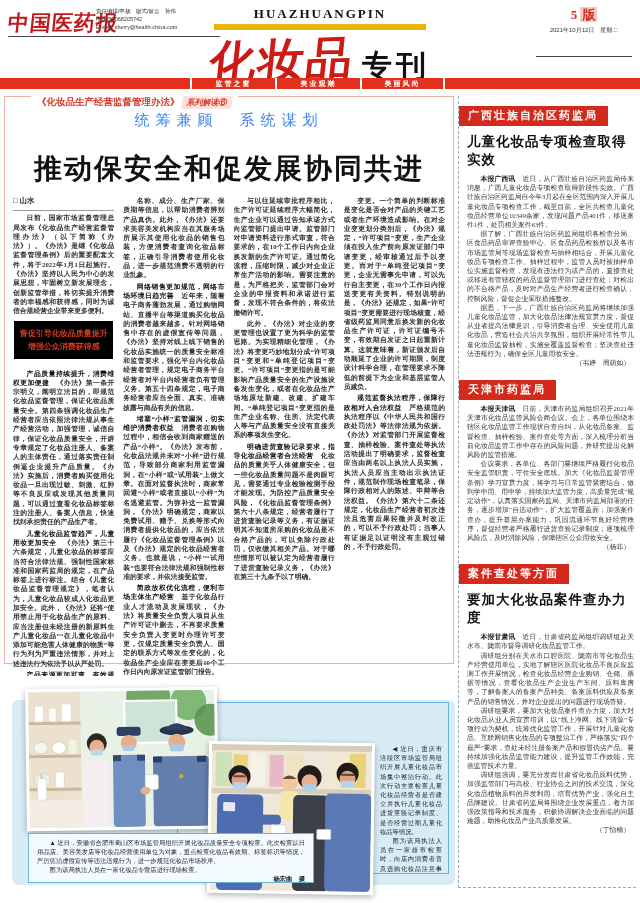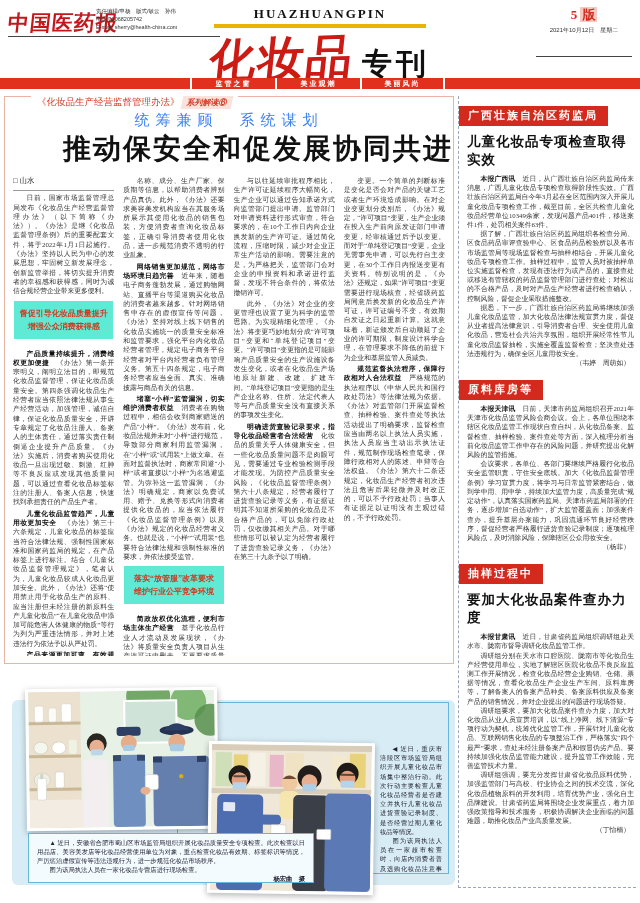--- a/index.html
+++ b/index.html
@@ -11,21 +11,21 @@
   }
   
   .masthead { position:absolute; left:0; top:0; width:640px; height:78px; }
   .mast-left { position:absolute; left:8px; top:7px; width:212px; height:30px; border-bottom:1px solid #444; }
   .brand { position:absolute; left:0; top:2px; font-size:21px; font-weight:bold; color:#c1181c;
            transform:skewX(-6deg); letter-spacing:1px; white-space:nowrap; }
   .mast-info { position:absolute; left:88px; top:0; font-size:5.5px; line-height:8px; color:#333;
                font-family:"Liberation Sans",sans-serif; white-space:nowrap; }
   .mast-center { position:absolute; left:180px; top:4px; width:280px; text-align:center; }
   .sec-en { font-size:13px; font-weight:bold; letter-spacing:2px; color:#111;
-            border-bottom:4px solid #eab308; display:inline-block; padding:0 40px 2px; }
+            border-bottom:6px solid #eab308; display:inline-block; padding:0 40px 2px; }
   .sec-cn-row { margin-top:0; white-space:nowrap; }
   .sec-cn { font-size:46px; font-weight:bold; color:#cc1a14; display:inline-block;
             transform:skewX(-8deg) rotate(-2deg); letter-spacing:2px; }
   .sec-suffix { font-size:30px; font-weight:bold; color:#111; letter-spacing:4px; margin-left:8px; }
   .mast-right { position:absolute; right:8px; top:6px; width:96px; text-align:center;
                 border-bottom:1px solid #444; padding-bottom:21px; }
   .page-no { font-size:13px; font-weight:bold; color:#d42a1e; }
   .page-no .ban { background:#f3c9c2; padding:0 2px; }
   .date-line { font-size:6px; color:#333; margin-top:2px; font-family:"Liberation Sans",sans-serif; }
   
@@ -33,33 +33,33 @@
   .tab-spacer { width:190px; }
   .tab-cell { width:85px; border-left:2px solid #fff; color:#fff; font-weight:bold;
               font-size:7px; line-height:11px; text-align:center; letter-spacing:2px;
               font-family:"Liberation Sans",sans-serif; }
   .tab-cell.last-edge { border-right:2px solid #fff; }
   .tab-fill { flex:1; }
   
   .article { position:absolute; left:4px; top:96px; width:450px; height:568px;
              border:1px solid #eab4a5; background:#fff; }
   .series-row { position:absolute; left:26px; top:-6px; background:#fff; padding:0 6px; white-space:nowrap; }
-  .series-title { font-size:9.5px; font-weight:normal; color:#d43a28; }
+  .series-title { font-size:9.5px; font-weight:bold; color:#d43a28; }
   .series-badge { font-size:8px; font-weight:bold; color:#d43a28; background:#fbe3dc;
                   padding:1px 5px; margin-left:2px; transform:skewX(-12deg); display:inline-block; }
   .kicker { margin-top:14px; text-align:center; font-size:15px; letter-spacing:6px; color:#3b82f6; }
-  .headline { margin-top:0; text-align:right; font-size:28px; font-weight:bold;
+  .headline { margin-top:20px; text-align:center; font-size:28px; font-weight:bold;
               letter-spacing:2px; color:#111; }
   .cols { display:flex; gap:9px; margin:8px 8px 0; height:480px; overflow:hidden; }
   .col { flex:1; overflow:hidden; font-size:6.8px; line-height:9.3px; text-align:justify; color:#333; }
-  .col p { text-indent:2em; margin-bottom:2px; }
+  .col p { text-indent:2em; margin-bottom:2px;font-weight:bold; }
   .col p b { color:#111; }
   .byline-block { text-indent:0 !important; font-size:7.5px; color:#222;
                   border-bottom:1px solid #999; padding-bottom:5px; margin-bottom:6px; }
-  .pink-box { margin:5px 1px 10px; background:#5eead4; color:#cf3a22; font-weight:bold;
+  .pink-box { margin:5px 1px 10px; background:#000000; color:#cf3a22; font-weight:bold;
               text-align:center; font-size:8px; line-height:13px; padding:6px 2px;
               white-space:pre-line; }
   
   .sidebar { position:absolute; left:458px; top:96px; width:178px; height:792px;
              border-left:1px dashed #9aa7b8; border-bottom:1px dashed #9aa7b8;
              padding:4px 2px 0 8px; overflow:hidden; }
   .sb-title-row { display:flex; align-items:center; height:14px; margin-bottom:2px; }
   .sb-dashes { width:66px; border-top:2px dashed #d42a1e; margin-right:4px; }
   .sb-icon { width:10px; height:10px; background:#d42a1e; position:relative; margin-right:3px; flex:0 0 10px; }
   .sb-icon::after { content:""; position:absolute; left:3px; top:3px; width:4px; height:4px; background:#fff; }
@@ -137,22 +137,20 @@
           <div class="pink-box">督促引导化妆品质量提升
 增强公众消费获得感</div>
           <p><b>产品质量持续提升，消费维权更加便捷　</b>《办法》第一条开宗明义，阐明立法目的，即规范化妆品监督管理，保证化妆品质量安全。第四条强调化妆品生产经营者应当依照法律法规从事生产经营活动，加强管理，诚信自律，保证化妆品质量安全，开辟专章规定了化妆品注册人、备案人的主体责任，通过落实责任制倒逼企业提升产品质量。《办法》实施后，消费者购买使用化妆品一旦出现过敏、刺激、红肿等不良反应或发现其他质量问题，可以通过查看化妆品标签标注的注册人、备案人信息，快速找到承担责任的产品生产者。</p>
           <p><b>儿童化妆品监管趋严，儿童用妆更加安全　</b>《办法》第三十六条规定，儿童化妆品的标签应当符合法律法规、强制性国家标准和国家药监局的规定，在产品标签上进行标注。结合《儿童化妆品监督管理规定》，笔者认为，儿童化妆品较成人化妆品更加安全。此外，《办法》还将“使用禁止用于化妆品生产的原料、应当注册但未经注册的新原料生产儿童化妆品”“在儿童化妆品中添加可能危害人体健康的物质”等行为列为严重违法情形，并对上述违法行为依法予以从严处罚。</p>
           <p><b>产品来源更加可查，有效规避“三无”产品假象　</b>《办法》第三十九条规定，化妆品经营者应当查验直接供货者的市场主体登记证明、特殊化妆品注册证或者普通化妆品备案信息，消费者还可以通过“化妆品监管”APP查询产品的注册备案信息，核对产品</p>
         </div>
         <div class="col">
           <p>名称、成分、生产厂家、保质期等信息，以帮助消费者辨别产品真伪。此外，《办法》还要求美容美发机构应当在其服务场所展示其使用化妆品的销售包装，方便消费者查询化妆品标签，正确引导消费者使用化妆品，进一步规范消费不透明的行业乱象。</p>
           <p><b>网络销售更加规范，网络市场环境日趋完善　</b>近年来，随着电子商务蓬勃发展，通过购物网站、直播平台等渠道购买化妆品的消费者越来越多。针对网络销售中存在的虚假宣传等问题，《办法》坚持对线上线下销售的化妆品实施统一的质量安全标准和监管要求，强化平台内化妆品经营者管理，规定电子商务平台经营者对平台内经营者负有管理义务。第五十四条规定，电子商务经营者应当全面、真实、准确披露与商品有关的信息。</p>
           <p><b>堵塞“小样”监管漏洞，切实维护消费者权益　</b>消费者在购物过程中，相信会收到商家赠送的产品“小样”。《办法》发布前，化妆品法规并未对“小样”进行规范，导致部分商家利用监管漏洞，在“小样”或“试用装”上做文章。在面对监督执法时，商家常回避“小样”或者直接以“小样”为名逃避监管。为弥补这一监管漏洞，《办法》明确规定，商家以免费试用、赠予、兑换等形式向消费者提供化妆品的，应当依法履行《化妆品监督管理条例》以及《办法》规定的化妆品经营者义务。也就是说，“小样”“试用装”也要符合法律法规和强制性标准的要求，并依法接受监管。</p>
-          <div class="pink-box">落实“放管服”改革要求
-维护行业公平竞争环境</div>
           <p><b>简政放权优化流程，便利市场主体生产经营　</b>基于化妆品行业人才流动及发展现状，《办法》将质量安全负责人项目从生产许可证中删去，不再要求质量安全负责人变更时办理许可变更，仅规定质量安全负责人、固定的联系方式等发生变化的，化妆品生产企业应在变更后10个工作日内向原发证监管部门报告。</p>
         </div>
         <div class="col">
           <p>与以往延续审批程序相比，生产许可证延续程序大幅简化，生产企业可以通过告知承诺方式向监管部门提出申请。监管部门对申请资料进行形式审查，符合要求的，在10个工作日内向企业换发新的生产许可证。通过简化流程，压缩时限，减少对企业正常生产活动的影响。需要注意的是，为严格把关，监管部门会对企业的申报资料和承诺进行监督，发现不符合条件的，将依法撤销许可。</p>
           <p>此外，《办法》对企业的变更管理也设置了更为科学的监管思路。为实现精细化管理，《办法》将变更巧妙地划分成“许可项目”变更和“单纯登记项目”变更。“许可项目”变更指的是可能影响产品质量安全的生产设施设备发生变化，或者在化妆品生产场地原址新建、改建、扩建车间。“单纯登记项目”变更指的是生产企业名称、住所、法定代表人等与产品质量安全没有直接关系的事项发生变化。</p>
           <p><b>明确进货查验记录要求，指导化妆品经营者合法经营　</b>化妆品的质量关乎人体健康安全，但一些化妆品质量问题不是肉眼可见，需要通过专业检验检测手段才能发现。为防控产品质量安全风险，《化妆品监督管理条例》第六十八条规定，经营者履行了进货查验记录等义务，有证据证明其不知道所采购的化妆品是不合格产品的，可以免除行政处罚，仅收缴其相关产品。对于哪些情形可以被认定为经营者履行了进货查验记录义务，《办法》在第三十九条予以了明确。</p>
         </div>
         <div class="col">
           <p>变更。一个简单的判断标准是变化是否会对产品的关键工艺或者生产环境造成影响。在对企业变更划分类别后，《办法》规定，“许可项目”变更，生产企业须在投入生产前向原发证部门申请变更，经审核通过后予以变更。而对于“单纯登记项目”变更，企业无需事先申请，可以先行自主变更，在30个工作日内报送变更有关资料。特别说明的是，《办法》还规定，如果“许可项目”变更需要进行现场核查，经省级药监局同意后换发新的化妆品生产许可证，许可证编号不变，有效期自发证之日起重新计算。这就意味着，新证颁发后自动顺延了企业的许可期限，制度设计科学合理，在管理要求不降低的前提下为企业和基层监管人员减负。</p>
           <p><b>规范监督执法程序，保障行政相对人合法权益　</b>严格规范的执法程序以《中华人民共和国行政处罚法》等法律法规为依据。《办法》对监管部门开展监督检查、抽样检验、案件查处等执法活动提出了明确要求，监督检查应当由两名以上执法人员实施，执法人员应当主动出示执法证件，规范制作现场检查笔录，保障行政相对人的陈述、申辩等合法权益。《办法》第六十二条还规定，化妆品生产经营者初次违法且危害后果轻微并及时改正的，可以不予行政处罚；当事人有证据足以证明没有主观过错的，不予行政处罚。</p>
@@ -160,25 +158,25 @@
       </div>
   </div>
 
   <div class="sidebar">
     <div id="sidebar-items">
         <div class="sb-item"><div class="sb-chip">广西壮族自治区药监局</div><div class="sb-head">儿童化妆品专项检查取得实效</div><div class="sb-body">
             <p><b>本报广西讯　</b>近日，从广西壮族自治区药监局传来消息，广西儿童化妆品专项检查取得阶段性实效。广西壮族自治区药监局自今年3月起在全区范围内深入开展儿童化妆品专项检查工作，截至目前，全区共检查儿童化妆品经营单位10349余家，发现问题产品401件，移送案件1件，处罚相关案件63件。</p>
             <p>据了解，广西壮族自治区药监局组织各检查分局、区食品药品审评查验中心、区食品药品检验所以及各市市场监管局等现场监督检查与抽样相结合，开展儿童化妆品专项检查工作。抽样过程中，监管人员对被抽样单位实施监督检查，发现有违法行为或产品的，直接查处或移送有管辖权的药品监督管理部门进行查处；对检出的不合格产品，及时对产品生产经营者进行检查确认，控制风险，督促企业采取措施整改。</p>
             <p>据悉，下一步，广西壮族自治区药监局将继续加强儿童化妆品监管，加大化妆品法律法规宣贯力度，督促从业者提高法律意识，引导消费者合理、安全使用儿童化妆品，营造社会共治共享氛围，组织开展经常性节儿童化妆品监督抽检，实施全覆盖监督检查；坚决查处违法违规行为，确保全区儿童用妆安全。</p>
           </div><div class="sb-byline">（韦婷　周萌如）</div></div>
-        <div class="sb-item"><div class="sb-chip">原料库房等</div><div class="sb-body">
+        <div class="sb-item"><div class="sb-chip">天津市药监局</div><div class="sb-body">
             <p><b>本报天津讯　</b>日前，天津市药监局组织召开2021年天津市化妆品监管风险会商会议。会上，各单位围绕本辖区化妆品监管工作现状自查自纠，从化妆品备案、监督检查、抽样检验、案件查处等方面，深入梳理分析当前化妆品监管工作中存在的风险问题，并研究提出化解风险的监管措施。</p>
             <p>会议要求，各单位、各部门要继续严格履行化妆品安全监管职责，守住安全底线。加大《化妆品监督管理条例》学习宣贯力度，将学习与日常监管紧密结合，做到学中用、用中学，持续加大监管力度，高质量完成“规定动作”，认真落实国家药监局、天津市药监局部署的任务，逐步增加“自选动作”，扩大监管覆盖面；加强案件查办，提升基层办案能力，巩固流通环节良好经营秩序，督促经营者严格履行进货查验记录制度；逐项梳理风险点，及时消除风险，保障辖区公众用妆安全。</p>
           </div><div class="sb-byline">（杨菲）</div></div>
-        <div class="sb-item"><div class="sb-chip">抽样过程中</div><div class="sb-head">要加大化妆品案件查办力度</div><div class="sb-body">
+        <div class="sb-item"><div class="sb-chip">案件查处等方面</div><div class="sb-head">要加大化妆品案件查办力度</div><div class="sb-body">
             <p><b>本报甘肃讯　</b>近日，甘肃省药监局组织调研组赴天水市、陇南市督导调研化妆品监管工作。</p>
             <p>调研组分别在天水市口腔医院、陇南市等化妆品生产经营使用单位，实地了解辖区医院化妆品不良反应监测工作开展情况，检查化妆品经营企业购销、仓储、票据等情况，查看化妆品生产企业生产车间、原料库房等，了解备案人的备案产品种类、备案原料供应及备案产品的销售情况，并对企业提出的问题进行现场答疑。</p>
             <p>调研组要求，要加大化妆品案件查办力度，加大对化妆品从业人员宣贯培训，以“线上净网、线下清源”专项行动为契机，统筹优化监管工作，开展针对儿童化妆品、互联网销售化妆品的专项整治工作，严格落实“四个最严”要求，查处未经注册备案产品和假冒伪劣产品。要持续加强化妆品监管能力建设，提升监管工作效能，完善监管技术力量。</p>
             <p>调研组强调，要充分发挥甘肃省化妆品原料优势，加强监管部门与高校、行业协会之间的技术交流，深化化妆品植物原料的开发利用，培育优势产业，强化自主品牌建设。甘肃省药监局将围绕企业发展重点，着力加强政策指导和技术服务，积极协调解决企业面临的问题难题，助推化妆品产业高质量发展。</p>
           </div><div class="sb-byline">（丁怡楠）</div></div>
       </div>
   </div>
 
   <div class="photo-panel">
     <div class="deco-box"></div>

